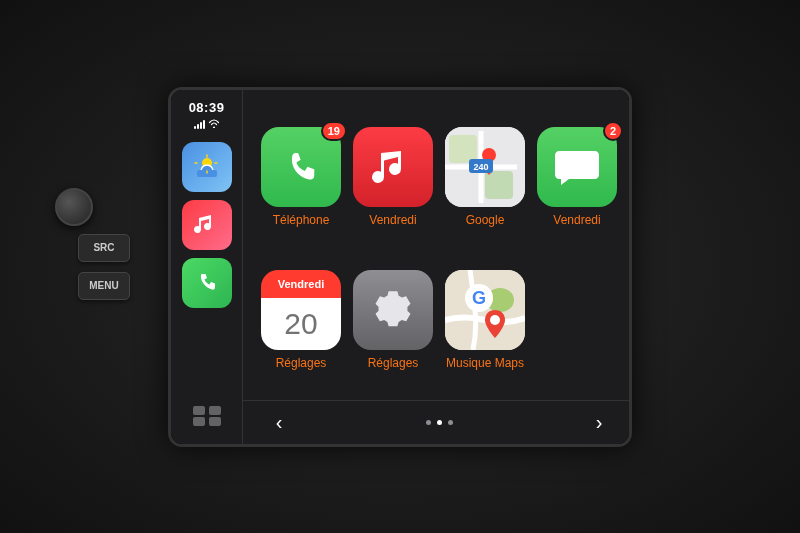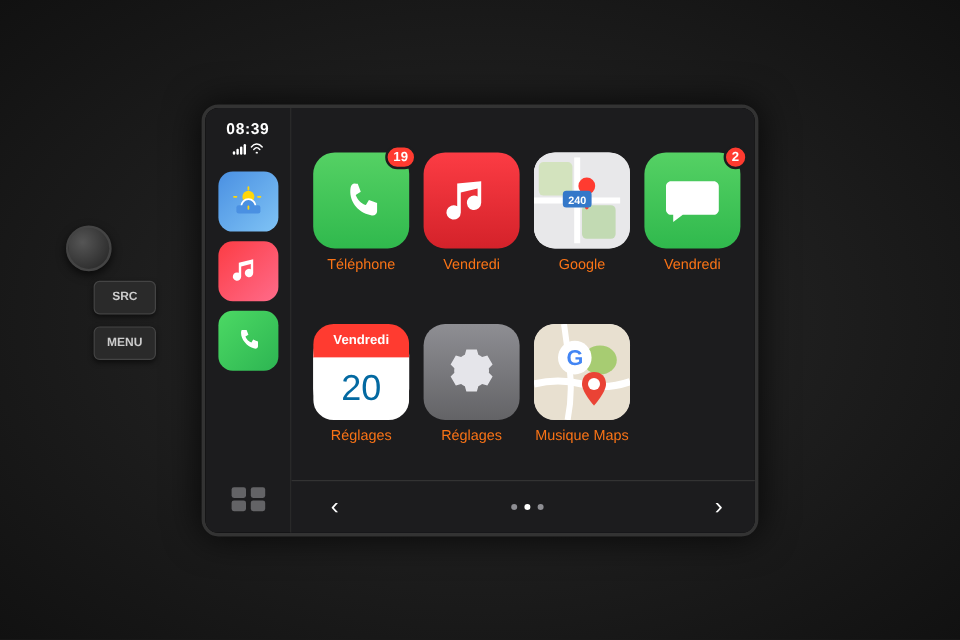--- a/index.html
+++ b/index.html
@@ -315,21 +315,21 @@
       color: white;
       font-size: 11px;
       font-weight: 600;
     }
     .cal-body {
       flex: 1;
       background: white;
       display: flex;
       align-items: center;
       justify-content: center;
-      color: #0369a1;
+      color: #737373;
       font-size: 30px;
       font-weight: 300;
     }
 
     
     .gear-svg {
       width: 50px;
       height: 50px;
       fill: #e5e5ea;
     }

